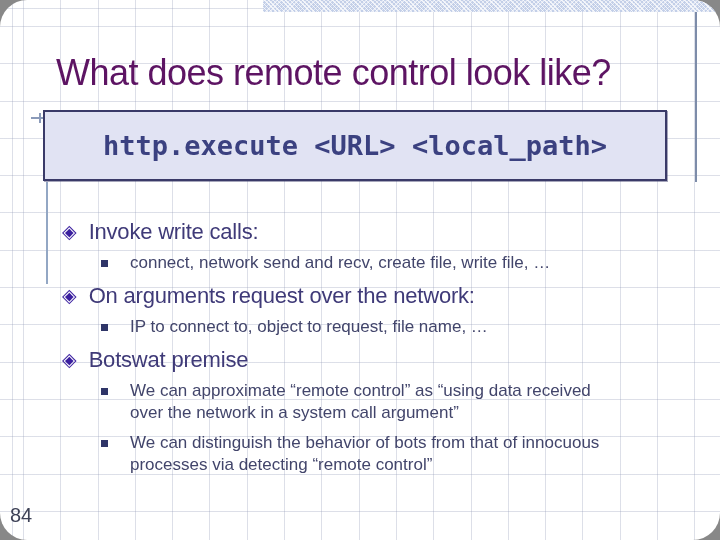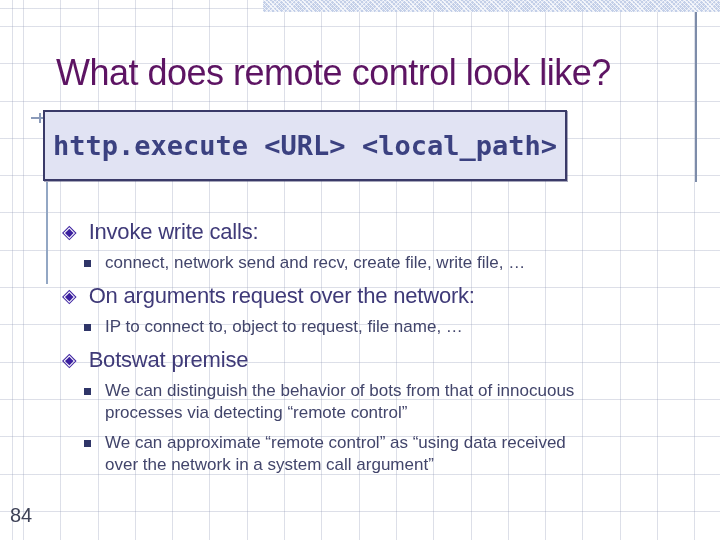--- a/index.html
+++ b/index.html
@@ -4,57 +4,58 @@
 <style>
   html,body{margin:0;padding:0;background:#888;}
   .slide{
     position:relative; width:720px; height:540px; background:#ffffff;
     overflow:hidden; font-family:"Liberation Sans", sans-serif;
     
     background-image:
       repeating-linear-gradient(to right, rgba(148,156,184,0.32) 0 1px, transparent 1px 37.3px),
       repeating-linear-gradient(to bottom, rgba(148,156,184,0.32) 0 1px, transparent 1px 37.3px);
     background-position: 23px 0, 0 26px;
+    border-radius: 27px;
   }
   .band{
     position:absolute; left:263px; top:0; width:457px; height:12px;
     background-color:var(--band,#c3cfe8);
     background-image:
       repeating-linear-gradient(45deg, rgba(255,255,255,0.75) 0 1px, transparent 1px 3px),
       repeating-linear-gradient(-45deg, rgba(255,255,255,0.55) 0 1px, transparent 1px 3px);
   }
   .vline-right{position:absolute; left:695px; top:12px; width:2px; height:170px; background:#7d8ca9;}
   .vline-left{position:absolute; left:46px; top:182px; width:2px; height:102px; background:#93a7c4;}
   .tick-h{position:absolute; left:31px; top:117px; width:13px; height:2px; background:#8a9ab9;}
   .tick-v{position:absolute; left:39px; top:113px; width:2px; height:10px; background:#8a9ab9;}
   .title{
     position:absolute; left:56px; top:52px; width:640px;
     font-size:36px; letter-spacing:-0.5px; color:var(--title,#5d1463);
     white-space:nowrap;
   }
   .codebox{
-    position:absolute; left:43px; top:110px; width:524px; height:71px;
+    position:absolute; left:43px; top:110px; width:624px; height:71px;
     box-sizing:border-box; background:var(--boxfill,#e1e3f3);
     border:2px solid var(--boxborder,#3a3a68);
     box-shadow:1px 1px 0 rgba(58,58,104,0.45);
     display:flex; align-items:center; justify-content:center;
   }
   .code{
     font-family:"DejaVu Sans Mono","Liberation Mono",monospace;
     font-weight:bold; font-size:27px; color:var(--code,#3b4180); white-space:pre;
   }
   .content{position:absolute; left:62px; top:207px; width:590px;}
   .l1{display:flex; align-items:center; margin:10px 0 8px;}
   .l1:first-child{margin-top:13px;}
   .diamond{
     font-size:19px; line-height:24px; color:var(--diamond,#3a1f9f);
     margin-right:12px; flex:none;
   }
   .l1-text{font-size:22px; line-height:24px; letter-spacing:-0.2px; color:var(--heading,#3f3a78);}
-  .l2{display:flex; padding-left:22px; margin:8px 0; align-items:flex-start;}
+  .l2{display:flex; padding-left:39px; margin:8px 0; align-items:flex-start;gap:8px;}
   .sq{flex:none; width:7px; height:7px; margin:8px 14px 0 0; background:var(--square,#2f3568);}
   .l2-text{font-size:17px; line-height:22px; color:var(--body,#42456b); max-width:480px;}
   .page-num{position:absolute; left:10px; top:504px; font-size:20px; color:#3e4257;}
 </style>
 </head>
 <body>
 
 <div class="slide" style="--title: #5d1463; --heading: #3f3a78; --body: #42456b; --code: #3b4180; --boxfill: #e1e3f3; --boxborder: #3a3a68; --band: #c3cfe8; --diamond: #3a1f9f; --square: #2f3568;">
 
   <div class="band"></div>
@@ -90,24 +91,24 @@
       <span class="sq"></span>
       <span class="l2-text">IP to connect to, object to request, file name, …</span>
     </div>
 
     <div class="l1">
       <span class="diamond">◈</span>
       <span class="l1-text">Botswat premise</span>
     </div>
     <div class="l2">
       <span class="sq"></span>
-      <span class="l2-text">We can distinguish the behavior of bots from that of innocuous processes via detecting “remote control”</span>
+      <span class="l2-text">We can approximate “remote control” as “using data received over the network in a system call argument”</span>
     </div>
     <div class="l2">
       <span class="sq"></span>
-      <span class="l2-text">We can approximate “remote control” as “using data received over the network in a system call argument”</span>
+      <span class="l2-text">We can distinguish the behavior of bots from that of innocuous processes via detecting “remote control”</span>
     </div>
 
   </div>
 
   <div class="page-num">84</div>
 
 </div>
 
 </body></html>

